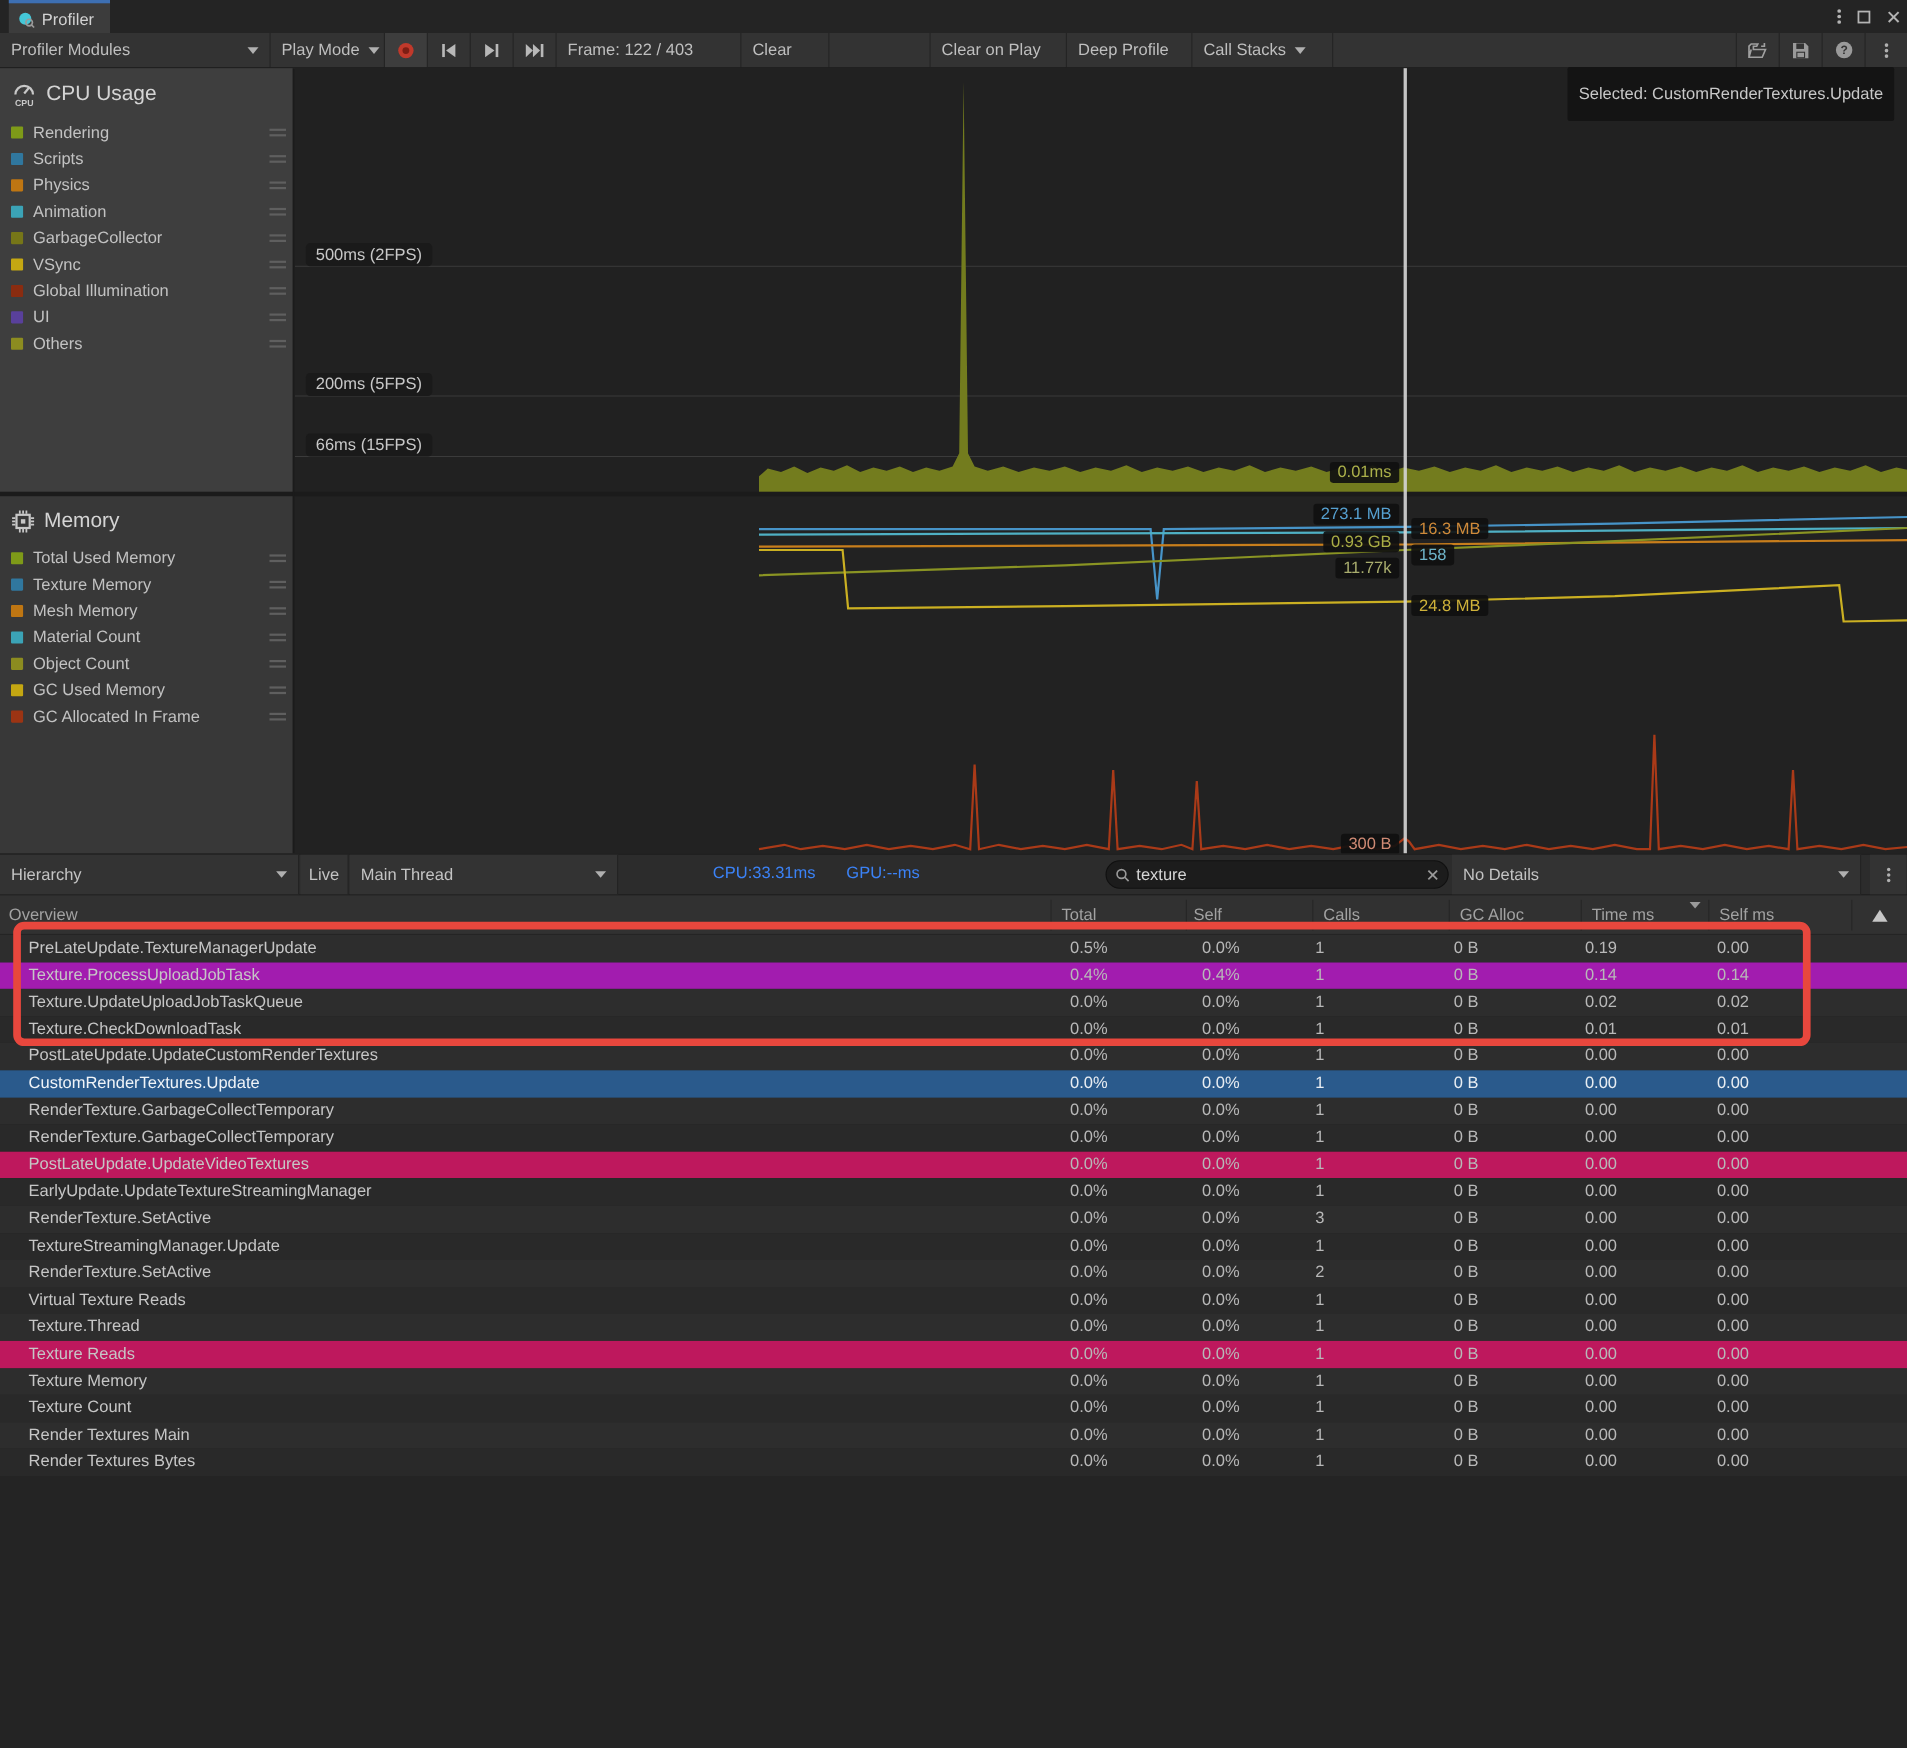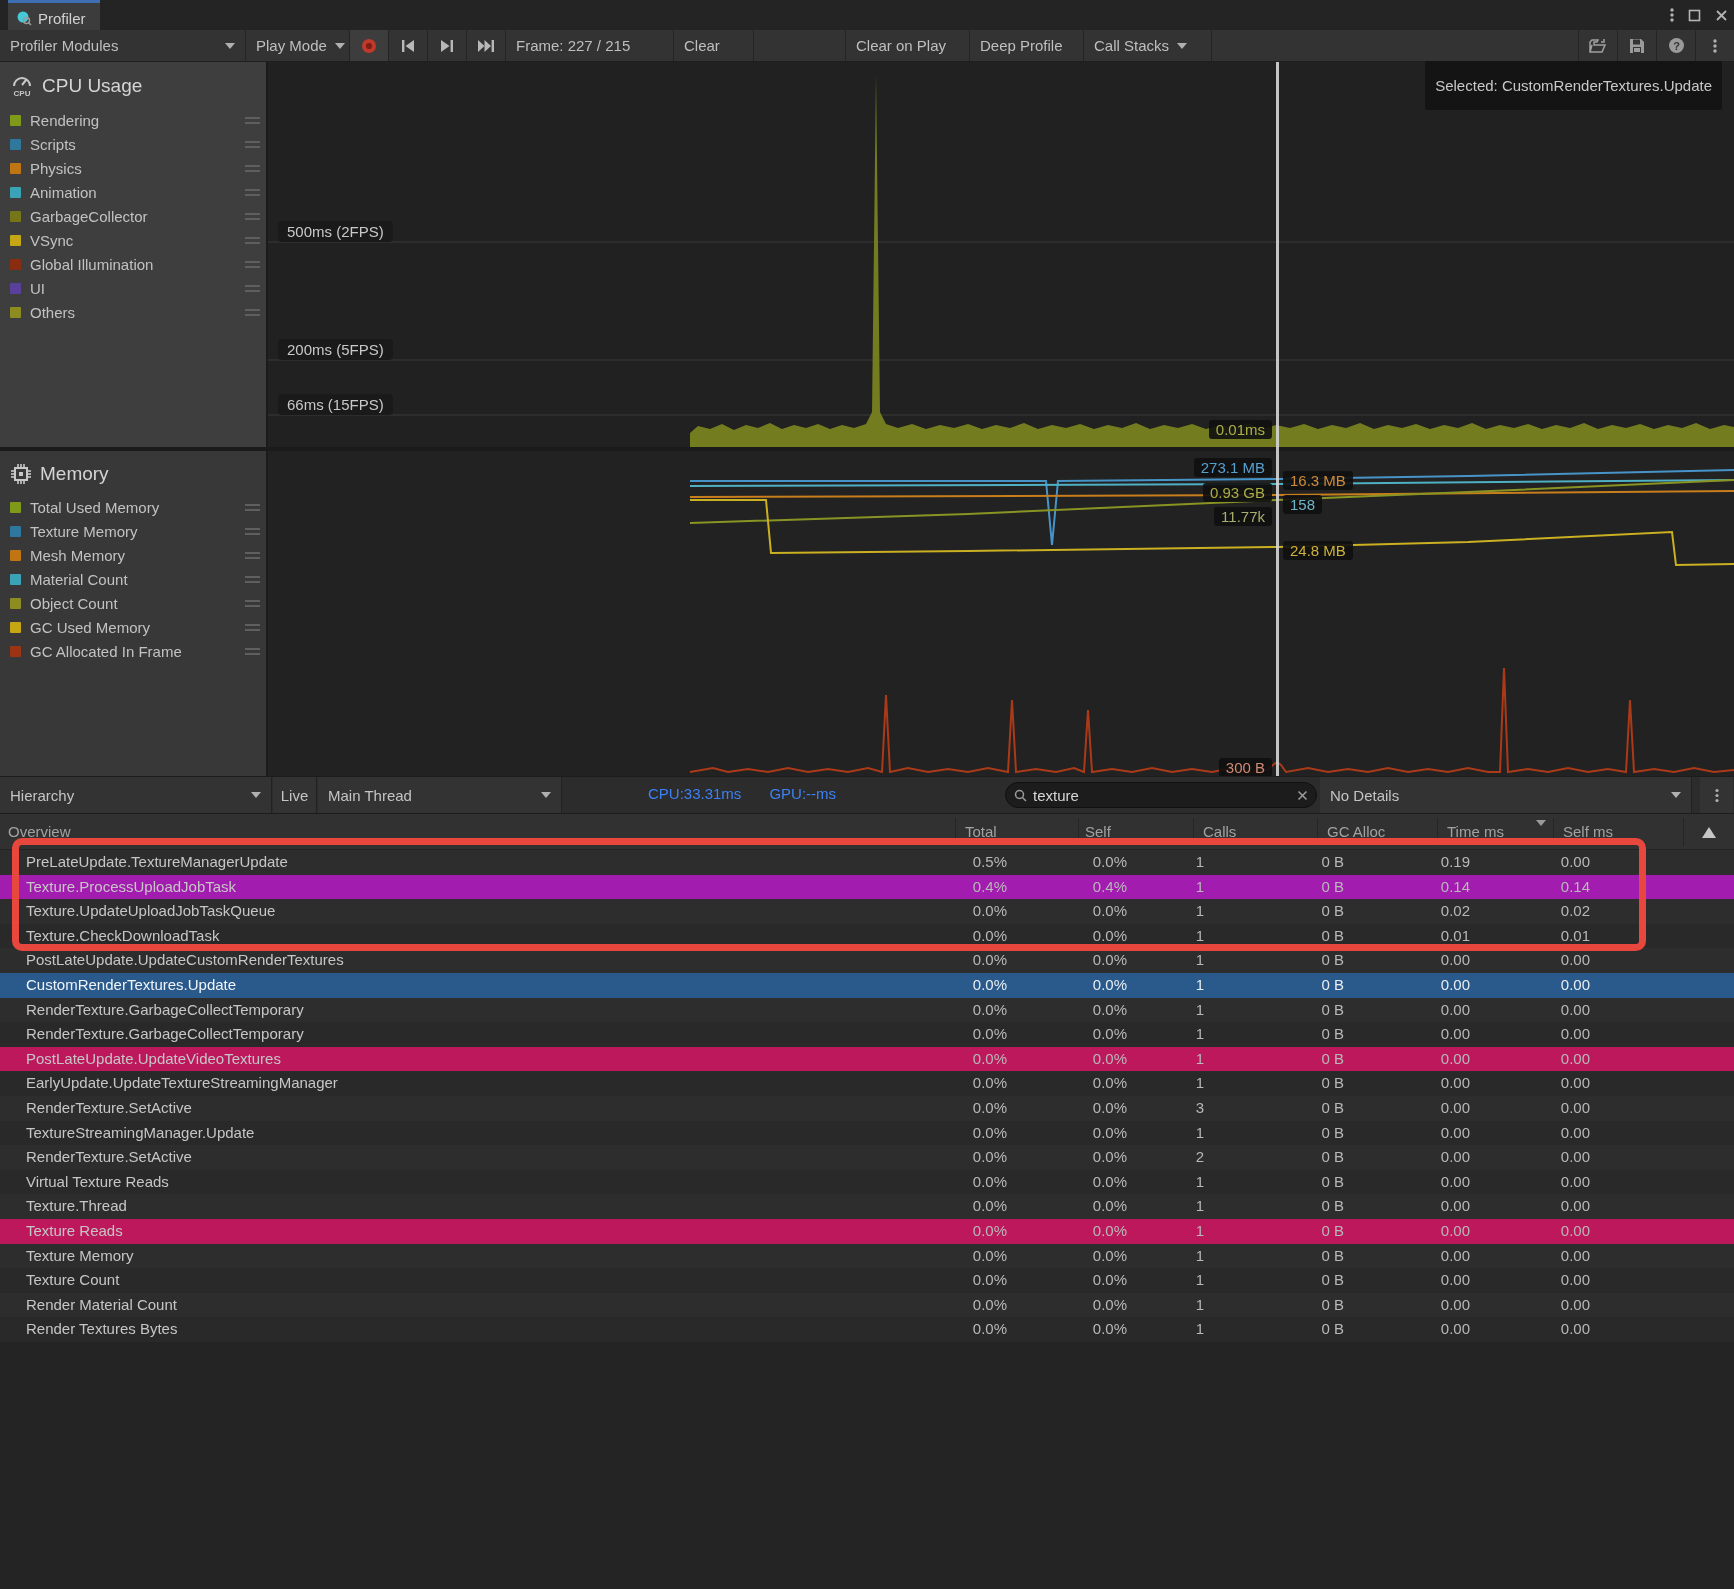--- a/index.html
+++ b/index.html
@@ -128,21 +128,21 @@
       </svg>
     </div>
     <div class="iconbtn">
       <svg width="18" height="12" viewBox="0 0 18 12">
         <polygon points="1,0 1,12 7.5,6" fill="#b8b8b8"></polygon>
           <polygon points="7.5,0 7.5,12 14,6" fill="#b8b8b8"></polygon>
         <rect x="14.6" y="0" width="2.4" height="12" fill="#b8b8b8"></rect>
       </svg>
     </div>
     <div class="tseg" style="width:168px">
-      <span>Frame: 227 / 215</span>
+      <span>Frame: 122 / 403</span>
     </div>
     <div class="tseg btn" style="width:80px">
       <span>Clear</span>
     </div>
     <div class="tseg" style="width:92px"></div>
     <div class="tseg btn" style="width:124px">
       <span>Clear on Play</span>
     </div>
     <div class="tseg btn" style="width:114px">
       <span>Deep Profile</span>
@@ -589,21 +589,21 @@
       <div class="trow" style="top: 418.2px; height: 24.6px; line-height: 24.6px; background: rgb(41, 41, 41);">
         <span class="name">Texture Count</span>
         <span class="num" style="right: 744px;">0.0%</span>
         <span class="num" style="right: 624px;">0.0%</span>
         <span class="num" style="right: 547px;">1</span>
         <span class="num" style="right: 407px;">0 B</span>
         <span class="num" style="right: 281px;">0.00</span>
         <span class="num" style="right: 161px;">0.00</span>
       </div>
       <div class="trow" style="top: 442.8px; height: 24.6px; line-height: 24.6px; background: rgb(45, 45, 45);">
-        <span class="name">Render Material Count</span>
+        <span class="name">Render Textures Main</span>
         <span class="num" style="right: 744px;">0.0%</span>
         <span class="num" style="right: 624px;">0.0%</span>
         <span class="num" style="right: 547px;">1</span>
         <span class="num" style="right: 407px;">0 B</span>
         <span class="num" style="right: 281px;">0.00</span>
         <span class="num" style="right: 161px;">0.00</span>
       </div>
       <div class="trow" style="top: 467.4px; height: 24.6px; line-height: 24.6px; background: rgb(41, 41, 41);">
         <span class="name">Render Textures Bytes</span>
         <span class="num" style="right: 744px;">0.0%</span>

